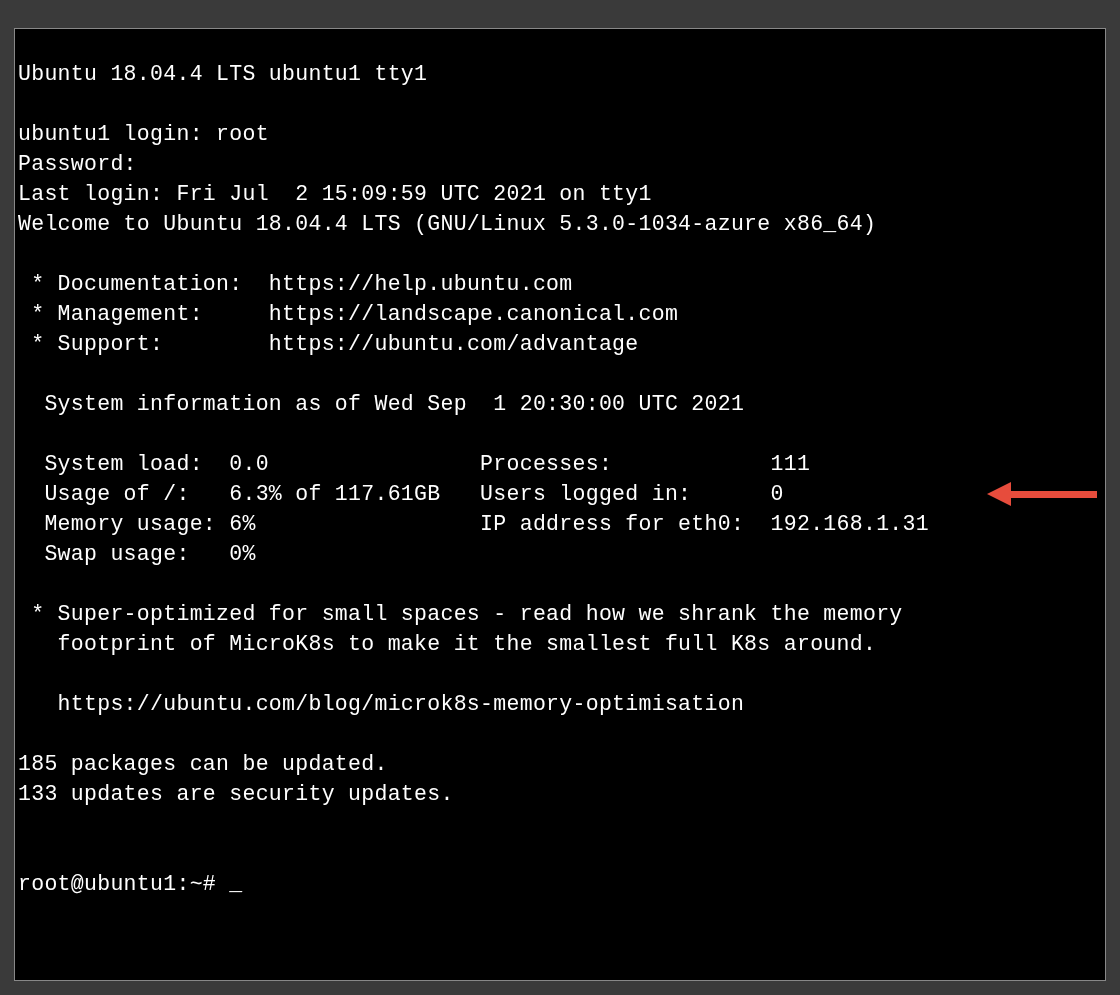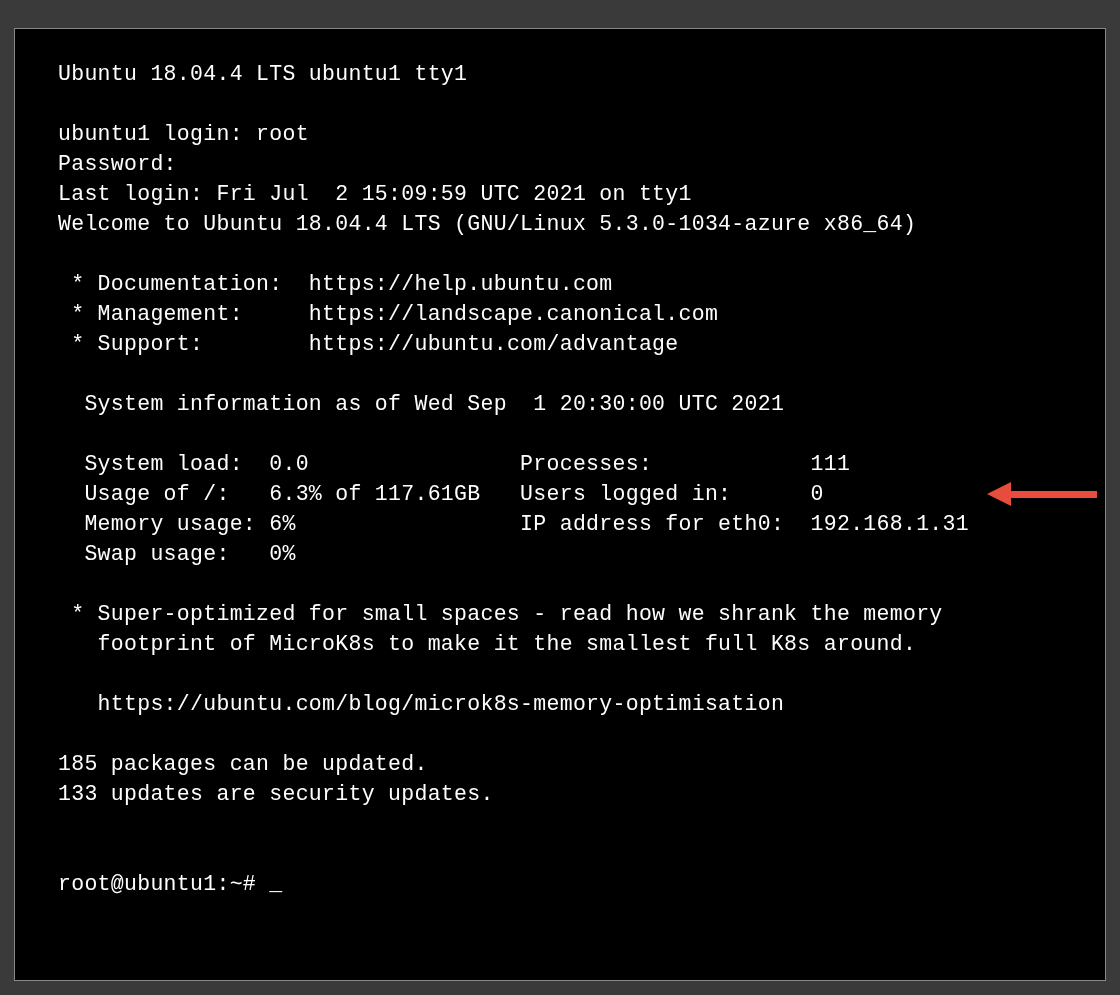--- a/index.html
+++ b/index.html
@@ -25,21 +25,20 @@
       padding: 30px 3px 3px 3px;
       overflow: hidden;
     }
     .terminal-content {
       color: #ffffff;
       font-family: "Courier New", monospace;
       font-size: 21.5px;
       line-height: 30px;
       white-space: pre;
       letter-spacing: 0.3px;
-      margin-left: 40px;
     }
     .cursor {
       display: inline-block;
     }
     .arrow {
       position: absolute;
       top: 482px;
       left: 987px;
       width: 110px;
       height: 24px;

